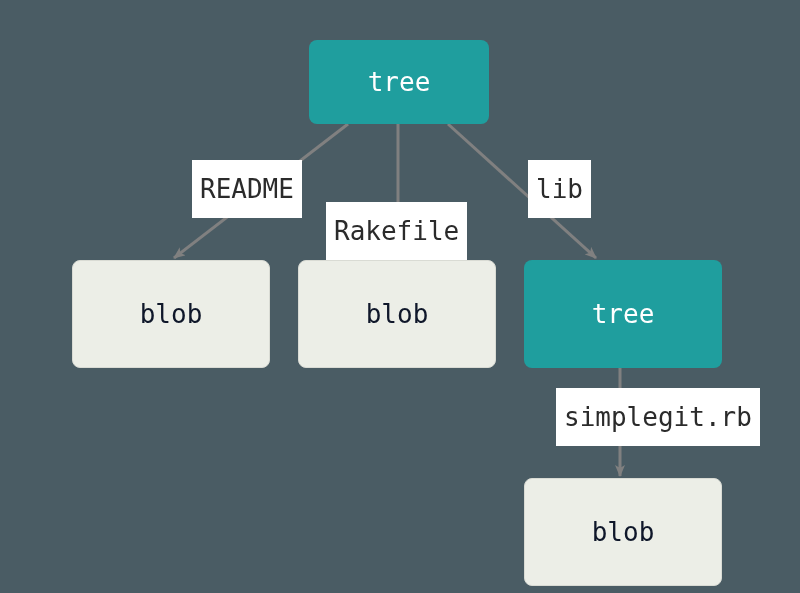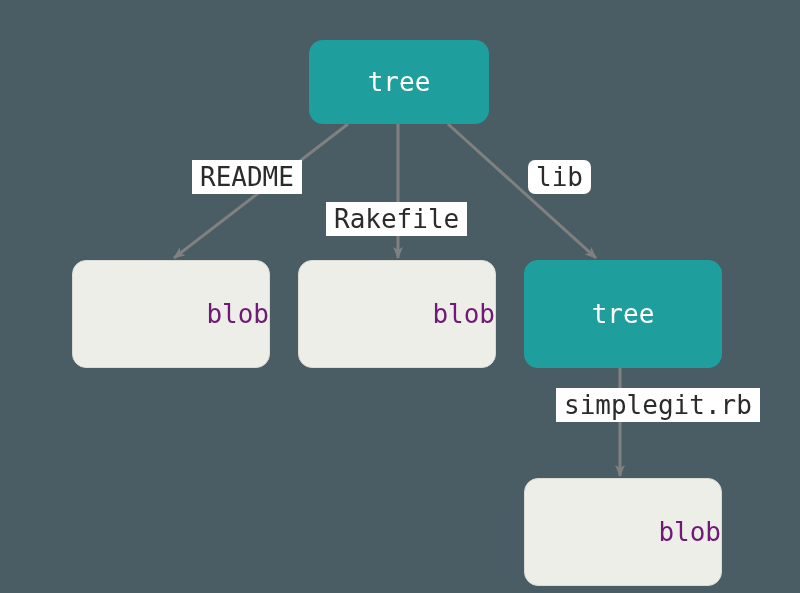--- a/index.html
+++ b/index.html
@@ -7,43 +7,42 @@
     padding: 0;
     width: 800px;
     height: 593px;
     background: #4a5c64;
     font-family: "DejaVu Sans Mono", "Menlo", "Consolas", monospace;
     position: relative;
     overflow: hidden;
   }
   .node {
     position: absolute;
-    border-radius: 14px;
+    border-radius: 8px;
     display: flex;
     align-items: center;
     justify-content: center;
     font-size: 26px;
     box-sizing: border-box;
   }
   .tree-node {
     background: #1f9e9e;
     color: #ffffff;
   }
   .blob-node {
     background: #eceee7;
-    color: #701a75;
+    color: #0f172a;
     border: 1px solid #d9dbd4;
-    justify-content: flex-end;
   }
   .edge-label {
     position: absolute;
     background: #ffffff;
     color: #2b2b2b;
     font-size: 26px;
-    padding: 2px 8px;
+    padding: 14px 8px;
     white-space: nowrap;
   }
   svg.arrows {
     position: absolute;
     left: 0;
     top: 0;
     width: 800px;
     height: 593px;
     pointer-events: none;
   }
@@ -66,21 +65,21 @@
 
   <line x1="620" y1="368" x2="620" y2="476" stroke="#808080" stroke-width="3" marker-end="url(#arrowhead)"></line>
 </svg>
 
 <div class="node tree-node" style="left:309px; top:40px; width:180px; height:84px;">
   <span>tree</span>
 </div>
 
 <div class="edge-label" style="left:192px; top:160px;">README</div>
 <div class="edge-label" style="left:326px; top:160px;margin-top:42px;">Rakefile</div>
-<div class="edge-label" style="left:528px; top:160px;border-radius:7px;">lib</div>
+<div class="edge-label" style="left:528px; top:160px;">lib</div>
 
 <div class="node blob-node" style="left:72px; top:260px; width:198px; height:108px;">
   <span>blob</span>
 </div>
 <div class="node blob-node" style="left:298px; top:260px; width:198px; height:108px;">
   <span>blob</span>
 </div>
 <div class="node tree-node" style="left:524px; top:260px; width:198px; height:108px;">
   <span>tree</span>
 </div>

